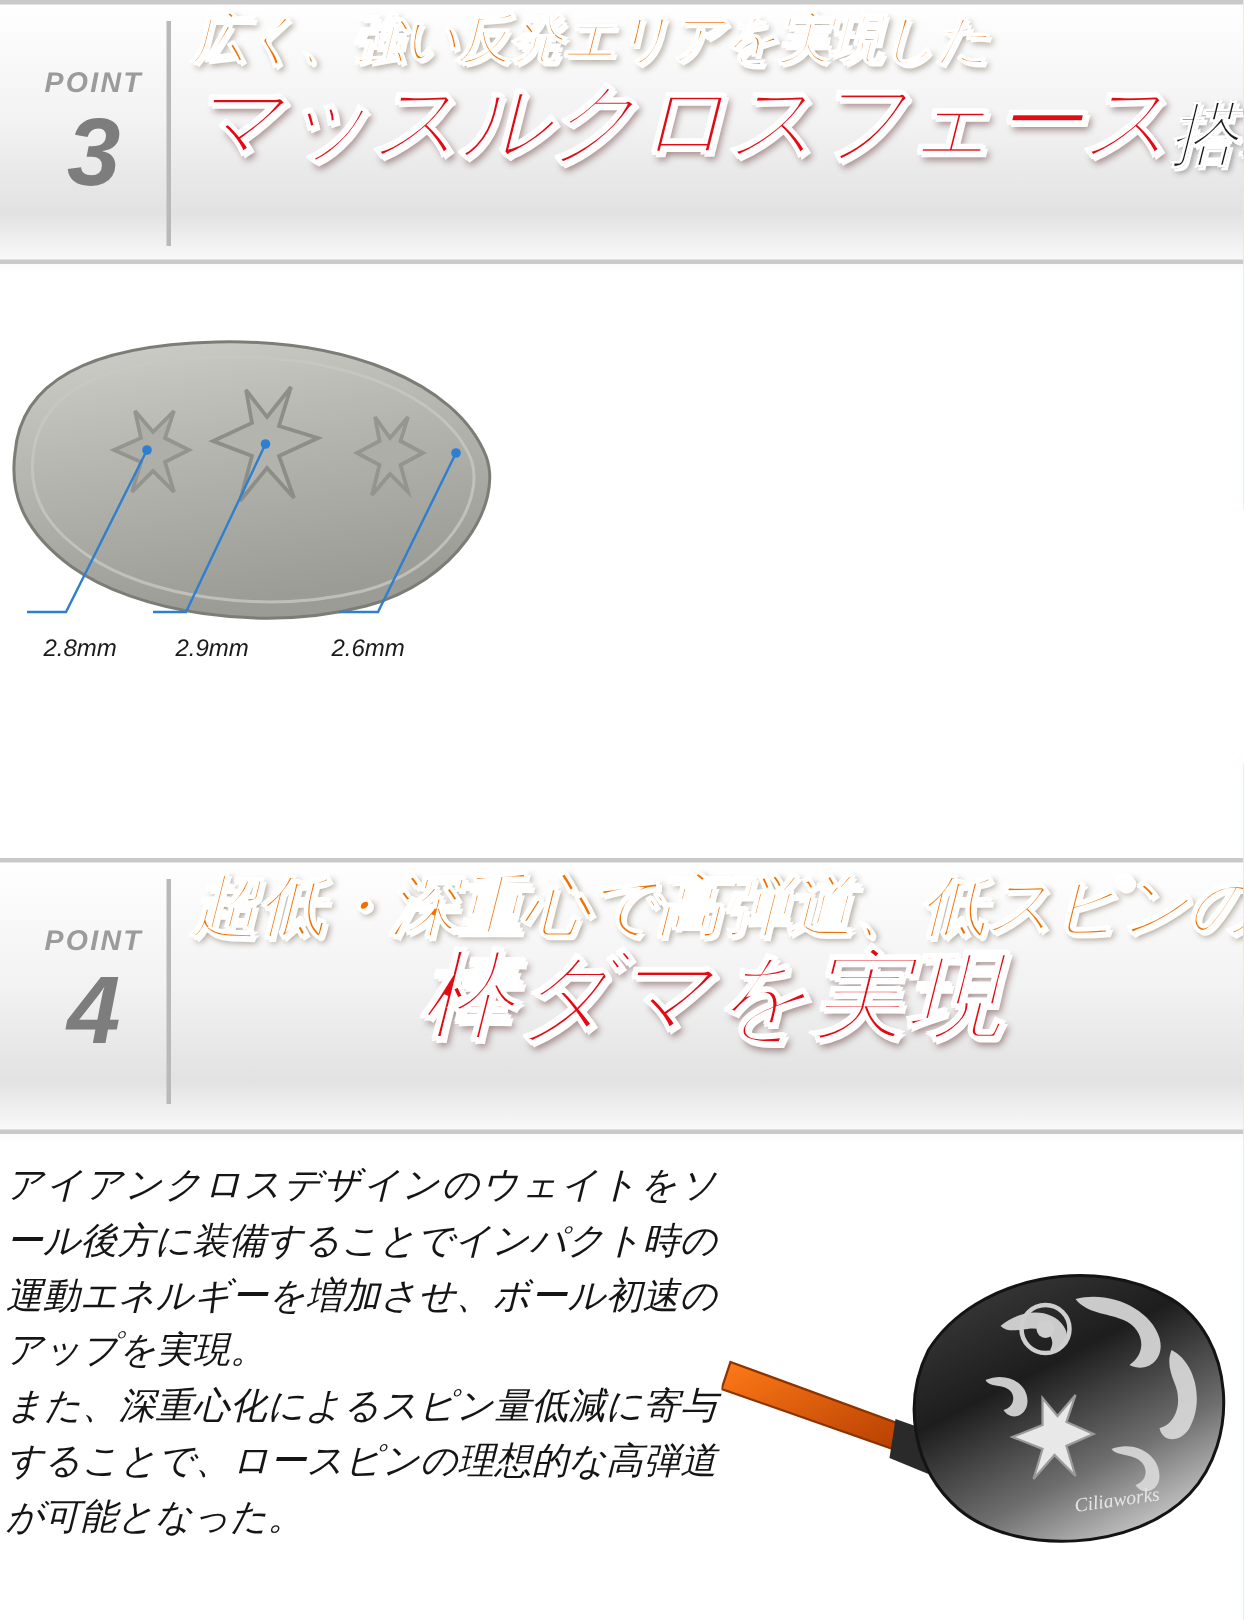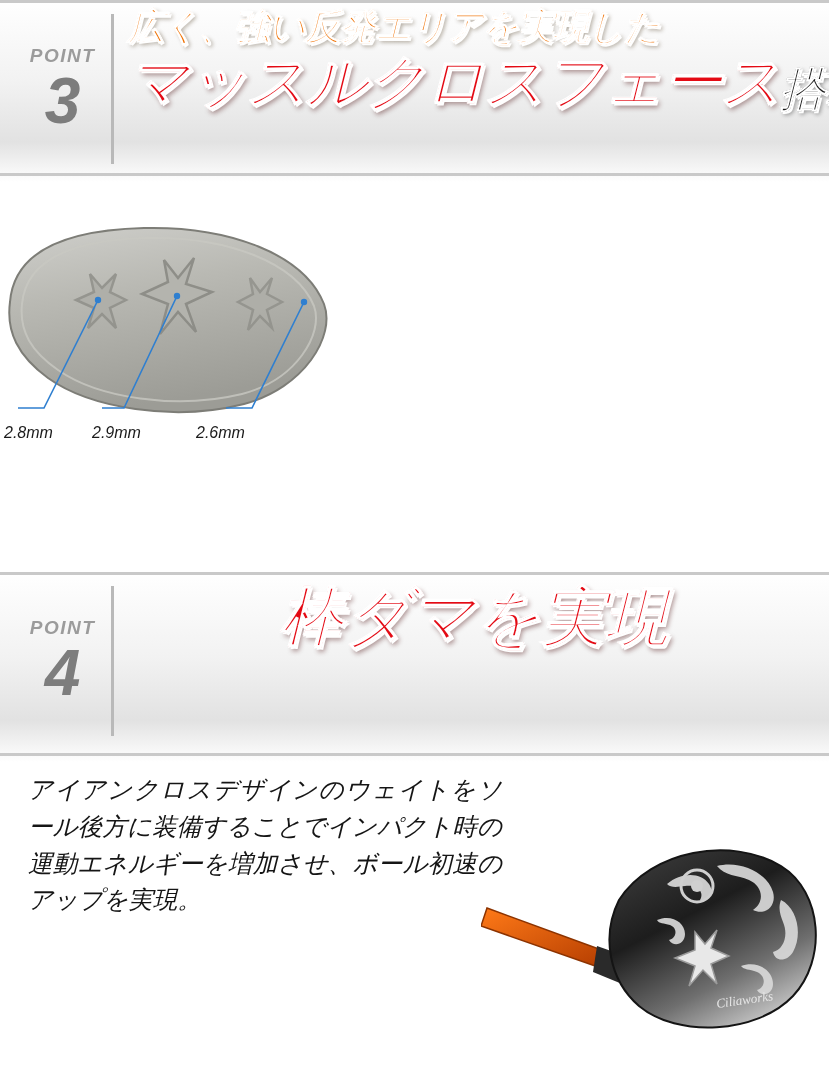--- a/index.html
+++ b/index.html
@@ -96,41 +96,42 @@
   }
   .face-img {
     position:absolute; left: 4px; top: 30px; width: 340px; height: 250px;
   }
   .callouts { position:absolute; left:0; top:0; width:340px; height:250px; }
   .cl-label {
     position:absolute;
     font-size: 16px;
     color:#1b1b1b;
     font-family:"Liberation Sans", sans-serif;
+    margin-left:25px;
   }
   .cl-1 { left: 0px; top: 212px; }
   .cl-2 { left: 88px; top: 212px; }
   .cl-3 { left: 192px; top: 212px; }
 
   .body3 {
     position:absolute; left: 352px; top: 10px; width: 466px;
     font-family:"DejaVu Sans", sans-serif;
     font-size: 24.5px;
     line-height: 1.52;
     color: #151515;
     letter-spacing: 0px;
     text-align: justify;
   }
 
   
   .sec4 {
     position:relative; width:829px; height: 318px; background:#fff;
   }
   .body4 {
-    position:absolute; left: 28px; top: 10px; width: 474px;
+    position:absolute; left: 4px; top: 10px; width: 474px;
     font-family:"DejaVu Sans", sans-serif;
     font-size: 24.5px;
     line-height: 1.5;
     color:#151515;
     text-align: justify;
   }
   .body4 p { margin: 0; }
   .club-img {
     position:absolute; right: 0px; top: 18px; width: 348px; height: 270px;
   }
@@ -203,29 +204,31 @@
     </div>
 
   </div>
 
   <div class="point-band band4">
     <div class="point-badge">
       <div class="point-word">POINT</div>
       <div class="point-num">4</div>
     </div>
     <div class="headline-wrap">
+      <div class="hl-line hl-orange">超低・深重心で高弾道、低スピンの</div>
       <div class="hl-row" style="justify-content:center;">
         <span class="hl-line hl-red">棒ダマを実現</span>
       </div>
     </div>
   </div>
 
   <div class="sec4">
     <div class="body4">
       <p>アイアンクロスデザインのウェイトをソール後方に装備することでインパクト時の運動エネルギーを増加させ、ボール初速のアップを実現。</p>
+      <p>また、深重心化によるスピン量低減に寄与することで、ロースピンの理想的な高弾道が可能となった。</p>
     </div>
 
     <div class="club-img">
       <svg width="348" height="270" viewBox="0 0 348 270">
         <defs>
           <linearGradient id="headGrad" x1="0.2" y1="0" x2="0.8" y2="1">
             <stop offset="0%" stop-color="#3a3a3a"></stop>
             <stop offset="35%" stop-color="#1d1d1d"></stop>
             <stop offset="70%" stop-color="#6f6f6f"></stop>
             <stop offset="100%" stop-color="#d6d6d6"></stop>

